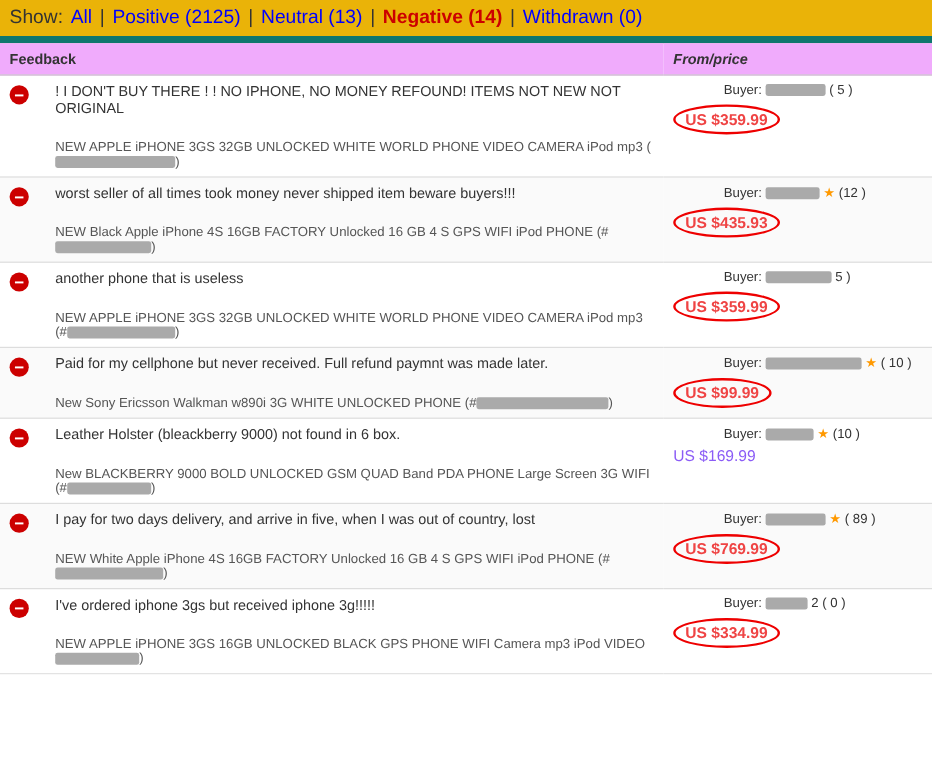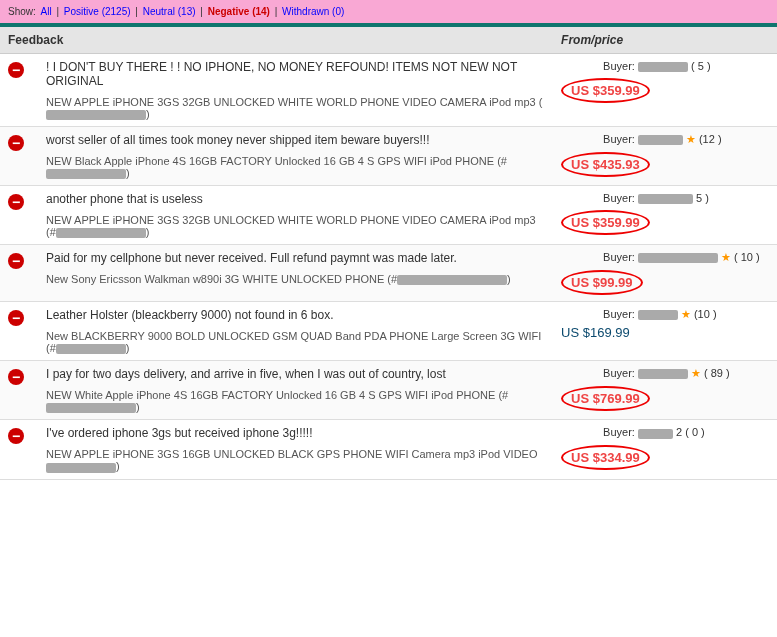--- a/index.html
+++ b/index.html
@@ -6,34 +6,34 @@
     body {
       font-family: Arial, Helvetica, sans-serif;
       font-size: 12px;
       color: #333;
       background: #fff;
       width: 777px;
     }
 
     .filter-bar {
       padding: 6px 8px;
-      background: #f9a8d4;
-      border-bottom: 4px solid #0f766e;
-      font-size: 10px;
+      background: #eab308;
+      border-bottom: 6px solid #0f766e;
+      font-size: 16px;
       color: #333;
     }
     .filter-bar a { color: #00f; text-decoration: none; margin: 0 2px; }
     .filter-bar .active { color: #c00; font-weight: bold; }
 
     .feedback-table {
       width: 100%;
       border-collapse: collapse;
     }
     .feedback-table thead tr {
-      background: #e5e5e5;
+      background: #f0abfc;
     }
     .feedback-table thead th {
       padding: 6px 8px;
       text-align: left;
       font-weight: bold;
       font-size: 12px;
       border-bottom: 1px solid #ccc;
     }
     .feedback-table thead th.price-col {
       text-align: left;
@@ -88,21 +88,21 @@
     }
     .feedback-text {
       font-size: 12px;
       color: #333;
       font-weight: normal;
       margin-bottom: 3px;
     }
     .feedback-item {
       font-size: 11px;
       color: #555;
-      margin-top: 8px;
+      margin-top: 20px;
     }
     .redacted-bar {
       display: inline-block;
       background: #aaa;
       height: 10px;
       border-radius: 2px;
       vertical-align: middle;
     }
 
     .buyer-info {
@@ -129,21 +129,21 @@
       border-radius: 50%;
       padding: 3px 8px;
       font-size: 13px;
       font-weight: bold;
       color: #ef4444;
       margin-top: 2px;
       white-space: nowrap;
     }
     .price-plain {
       font-size: 13px;
-      color: #0c4a6e;
+      color: #8b5cf6;
       margin-top: 2px;
     }
   </style>
 </head>
 <body>
 
 <div class="filter-bar">
   <span>Show:</span>
   <a href="#">All</a> |
   <a href="#">Positive (2125)</a> |

